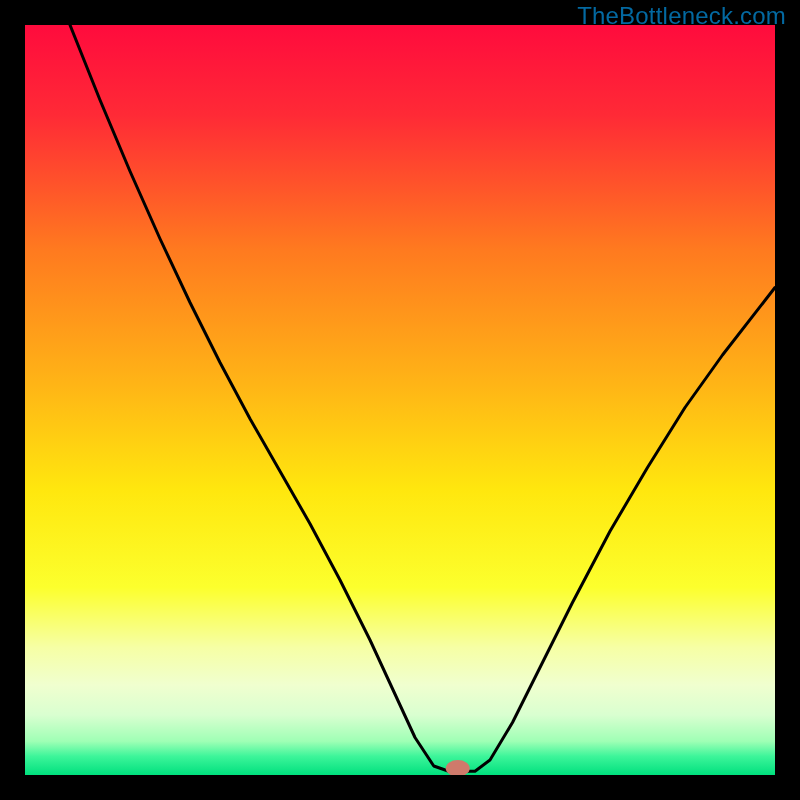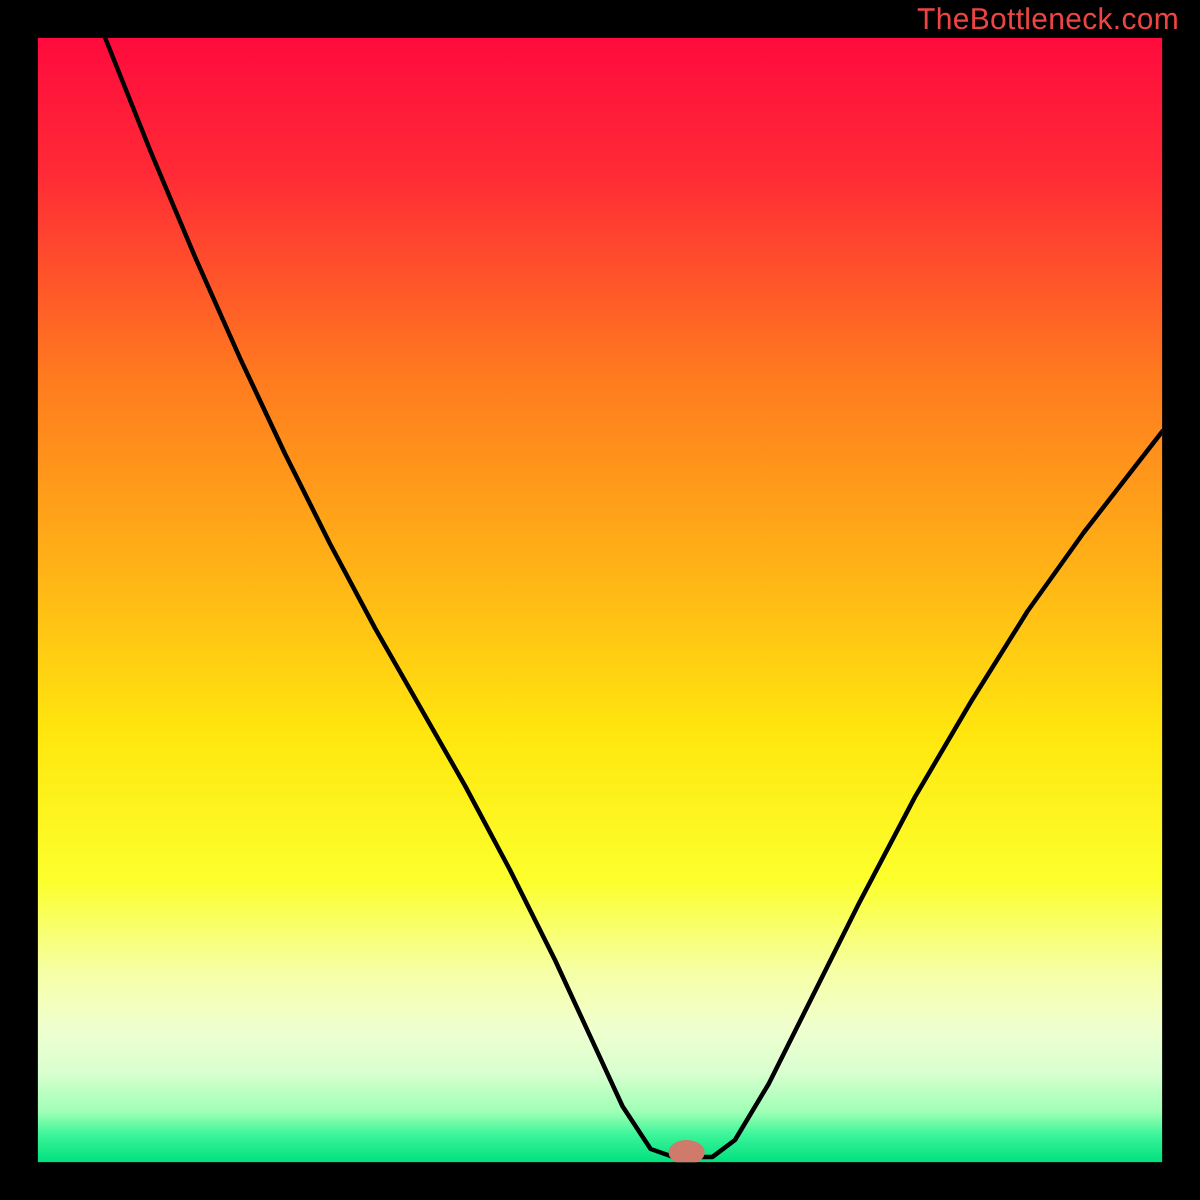--- a/index.html
+++ b/index.html
@@ -25,22 +25,22 @@
     left: 25px;
     top: 25px;
     width: 750px;
     height: 750px;
     overflow: hidden;
   }
   .watermark {
     position: absolute;
     top: 2px;
     right: 14px;
-    color: #ef4444;
-    font-size: 20px;
+    color: #0369a1;
+    font-size: 24px;
     font-weight: 500;
     letter-spacing: 0.2px;
     z-index: 5;
   }
   svg {
     display: block;
   }
 </style>
 </head>
 <body>

